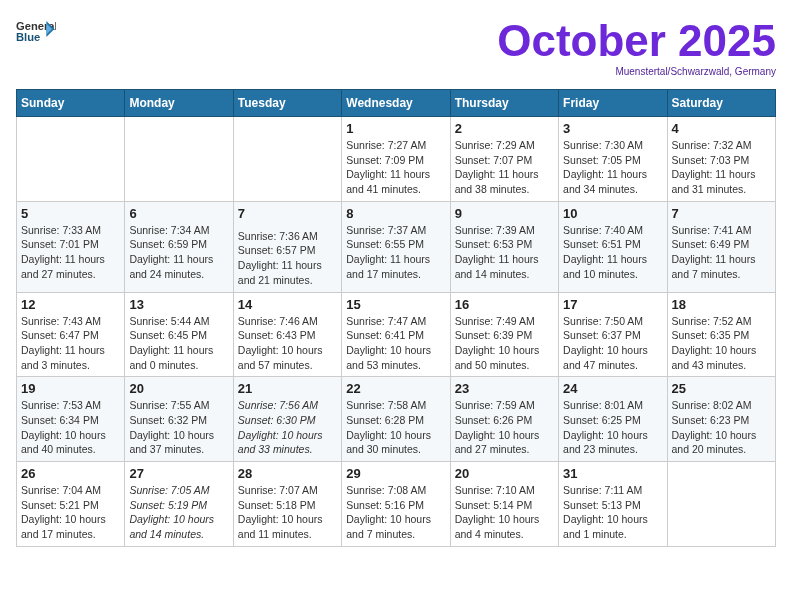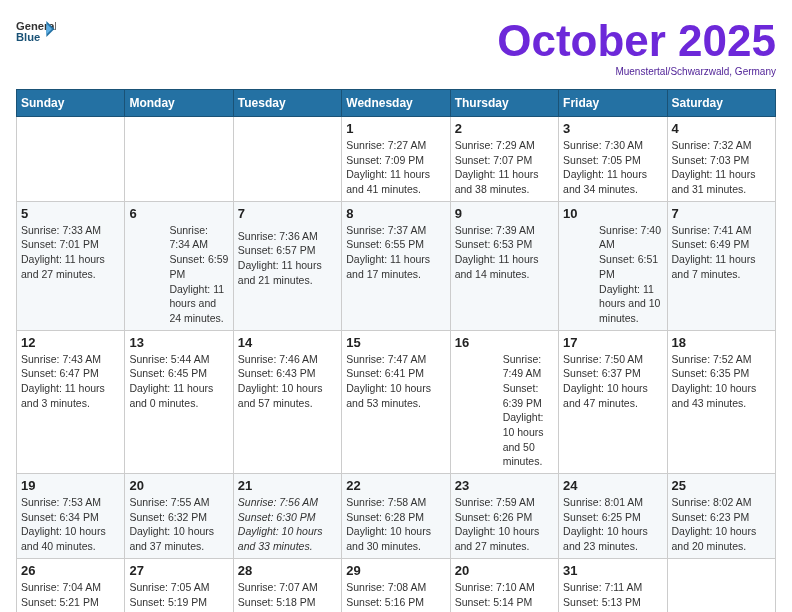--- a/index.html
+++ b/index.html
@@ -145,21 +145,21 @@
       </tr>
       <tr>
         <td>
           <div class="day-number">5</div>
           <div class="day-info" style="white-space: pre-line;">Sunrise: 7:33 AM
 Sunset: 7:01 PM
 Daylight: 11 hours and 27 minutes.</div>
         </td>
         <td>
           <div class="day-number">6</div>
-          <div class="day-info" style="white-space: pre-line; margin-left: 40px;">Sunrise: 7:34 AM
+          <div class="day-info" style="white-space: pre-line;">Sunrise: 7:34 AM
 Sunset: 6:59 PM
 Daylight: 11 hours and 24 minutes.</div>
         </td>
         <td>
           <div class="day-number">7</div>
           <div class="day-info" style="white-space: pre-line; margin-top: 8px;">Sunrise: 7:36 AM
 Sunset: 6:57 PM
 Daylight: 11 hours and 21 minutes.</div>
         </td>
         <td>
@@ -169,21 +169,21 @@
 Daylight: 11 hours and 17 minutes.</div>
         </td>
         <td>
           <div class="day-number">9</div>
           <div class="day-info" style="white-space: pre-line;">Sunrise: 7:39 AM
 Sunset: 6:53 PM
 Daylight: 11 hours and 14 minutes.</div>
         </td>
         <td>
           <div class="day-number">10</div>
-          <div class="day-info" style="white-space: pre-line; margin-left: 36px;">Sunrise: 7:40 AM
+          <div class="day-info" style="white-space: pre-line;">Sunrise: 7:40 AM
 Sunset: 6:51 PM
 Daylight: 11 hours and 10 minutes.</div>
         </td>
         <td>
           <div class="day-number">7</div>
           <div class="day-info" style="white-space: pre-line;">Sunrise: 7:41 AM
 Sunset: 6:49 PM
 Daylight: 11 hours and 7 minutes.</div>
         </td>
       </tr>
@@ -207,21 +207,21 @@
 Daylight: 10 hours and 57 minutes.</div>
         </td>
         <td>
           <div class="day-number">15</div>
           <div class="day-info" style="white-space: pre-line;">Sunrise: 7:47 AM
 Sunset: 6:41 PM
 Daylight: 10 hours and 53 minutes.</div>
         </td>
         <td>
           <div class="day-number">16</div>
-          <div class="day-info" style="white-space: pre-line; margin-left: 48px;">Sunrise: 7:49 AM
+          <div class="day-info" style="white-space: pre-line;">Sunrise: 7:49 AM
 Sunset: 6:39 PM
 Daylight: 10 hours and 50 minutes.</div>
         </td>
         <td>
           <div class="day-number">17</div>
           <div class="day-info" style="white-space: pre-line;">Sunrise: 7:50 AM
 Sunset: 6:37 PM
 Daylight: 10 hours and 47 minutes.</div>
         </td>
         <td>
@@ -277,21 +277,21 @@
       </tr>
       <tr>
         <td>
           <div class="day-number">26</div>
           <div class="day-info" style="white-space: pre-line;">Sunrise: 7:04 AM
 Sunset: 5:21 PM
 Daylight: 10 hours and 17 minutes.</div>
         </td>
         <td>
           <div class="day-number">27</div>
-          <div class="day-info" style="white-space: pre-line;">Sunrise: 7:05 AM
+          <div class="day-info" style="white-space: pre-line; font-style: italic;">Sunrise: 7:05 AM
 Sunset: 5:19 PM
 Daylight: 10 hours and 14 minutes.</div>
         </td>
         <td>
           <div class="day-number">28</div>
           <div class="day-info" style="white-space: pre-line;">Sunrise: 7:07 AM
 Sunset: 5:18 PM
 Daylight: 10 hours and 11 minutes.</div>
         </td>
         <td>

